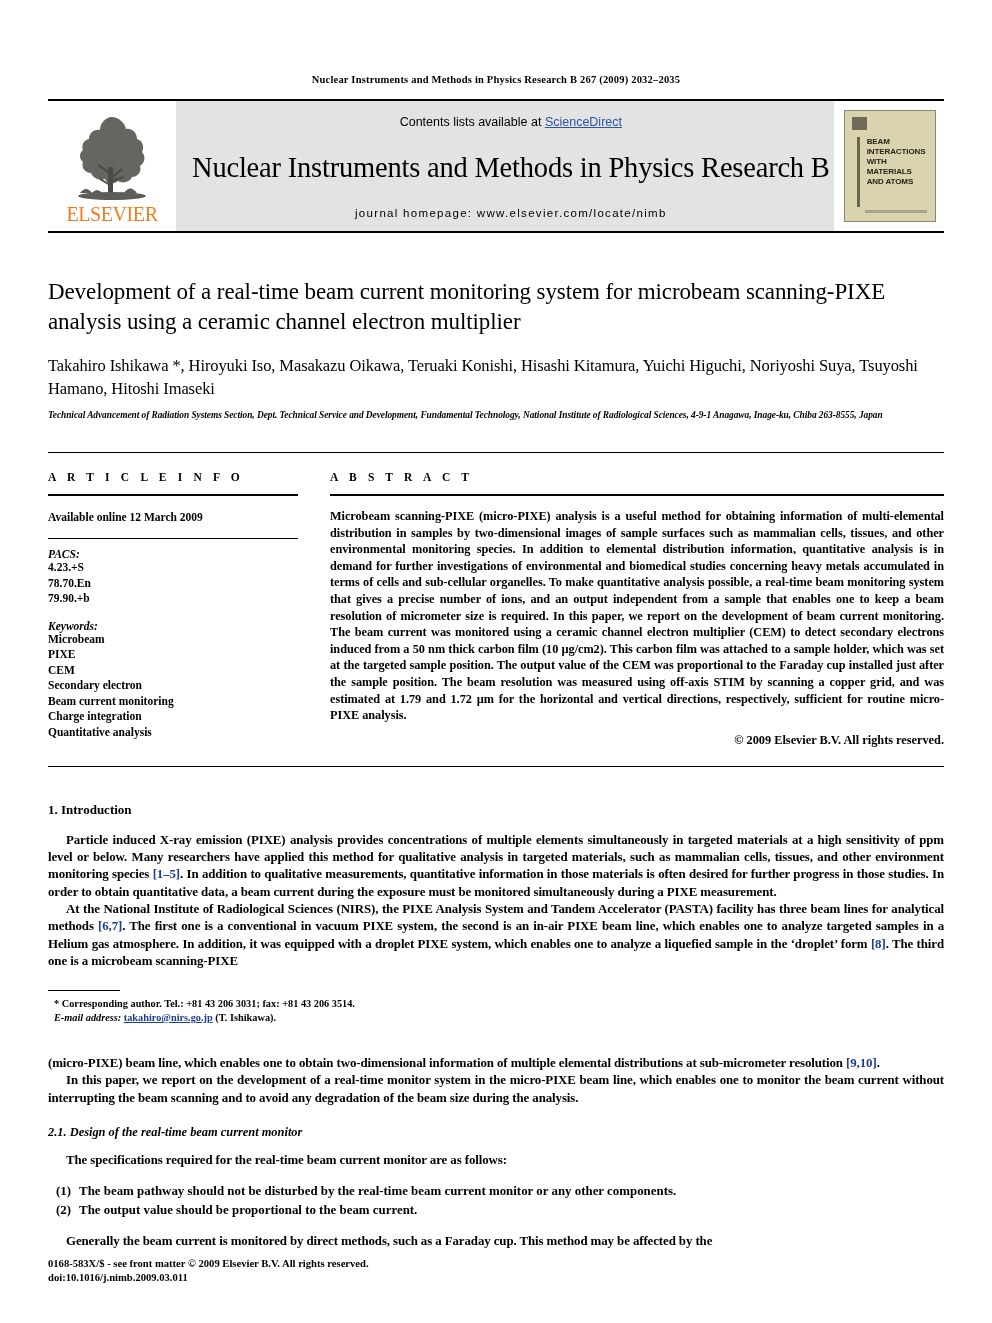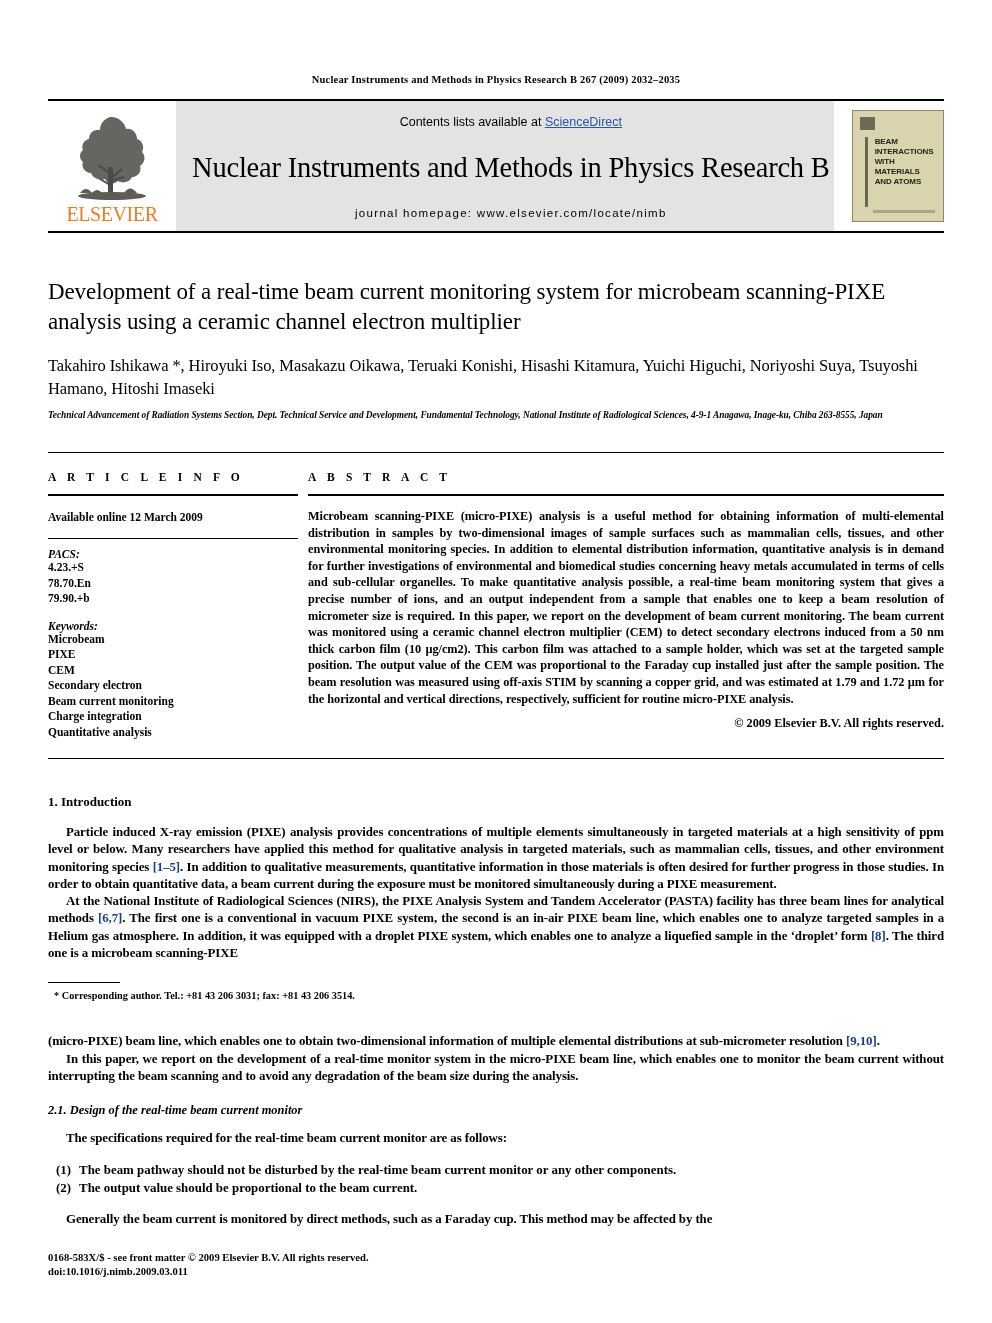--- a/index.html
+++ b/index.html
@@ -93,21 +93,20 @@
     font-family: "Liberation Sans", sans-serif;
     font-size: 11.5px;
     letter-spacing: 1.3px;
   }
   .cover-thumb {
     flex: 0 0 112px;
     width: 112px;
     display: flex;
     align-items: center;
     justify-content: center;
-    margin-left: 8px;
   }
   .cover-box {
     width: 92px;
     height: 112px;
     background: #d9d3ae;
     border: 1px solid #8c8870;
     position: relative;
     box-sizing: border-box;
   }
   .cover-elsevier-mark {
@@ -165,21 +164,21 @@
     font-weight: bold;
     letter-spacing: -0.05px;
   }
 
   
   .infoabs {
     margin-top: 30px;
     border-top: 1.5px solid #000;
     padding-top: 18px;
     display: flex;
-    gap: 10px;
+    gap: 32px;
   }
   .col-info { flex: 0 0 250px; }
   .col-abs  { flex: 1 1 auto; }
   .sec-label {
     font-family: "Liberation Serif", serif;
     font-weight: bold;
     font-size: 11.5px;
     letter-spacing: 4.2px;
   }
   .rule-strong {
@@ -296,21 +295,21 @@
     padding-left: 12px;
     text-indent: -6px;
   }
   .footnote-line .em { font-style: italic; }
   .mail { color: #1a3f8f; }
 
   
   .page-footer {
     position: absolute;
     left: 48px;
-    bottom: 44px;
+    bottom: 38px;
     font-size: 10.6px;
     font-weight: bold;
     line-height: 14px;
   }
 </style>
 </head>
 <body>
 
 <div class="page">
 
@@ -399,20 +398,21 @@
 
     <div class="bcol">
       <h2 class="h1">1. Introduction</h2>
 
       <p class="body"><span>Particle induced X-ray emission (PIXE) analysis provides concentrations of multiple elements simultaneously in targeted materials at a high sensitivity of ppm level or below. Many researchers have applied this method for qualitative analysis in targeted materials, such as mammalian cells, tissues, and other environment monitoring species </span><span class="ref">[1–5]</span><span>. In addition to qualitative measurements, quantitative information in those materials is often desired for further progress in those studies. In order to obtain quantitative data, a beam current during the exposure must be monitored simultaneously during a PIXE measurement.</span></p>
 
       <p class="body"><span>At the National Institute of Radiological Sciences (NIRS), the PIXE Analysis System and Tandem Accelerator (PASTA) facility has three beam lines for analytical methods </span><span class="ref">[6,7]</span><span>. The first one is a conventional in vacuum PIXE system, the second is an in-air PIXE beam line, which enables one to analyze targeted samples in a Helium gas atmosphere. In addition, it was equipped with a droplet PIXE system, which enables one to analyze a liquefied sample in the ‘droplet’ form </span><span class="ref">[8]</span><span>. The third one is a microbeam scanning-PIXE</span></p>
 
       <div class="footnote">
         <div class="footnote-line"><span>*</span> <span>Corresponding author. Tel.: +81 43 206 3031; fax: +81 43 206 3514.</span></div>
+        <div class="footnote-line"><span class="em">E-mail address:</span> <a class="mail" href="#">takahiro@nirs.go.jp</a> <span>(T. Ishikawa).</span></div>
       </div>
     </div>
 
     <div class="bcol">
       <p class="body noindent"><span>(micro-PIXE) beam line, which enables one to obtain two-dimensional information of multiple elemental distributions at sub-micrometer resolution </span><span class="ref">[9,10]</span><span>.</span></p>
 
       <p class="body">In this paper, we report on the development of a real-time monitor system in the micro-PIXE beam line, which enables one to monitor the beam current without interrupting the beam scanning and to avoid any degradation of the beam size during the analysis.</p>
 
 
       <h3 class="h2">2.1.  Design of the real-time beam current monitor</h3>

